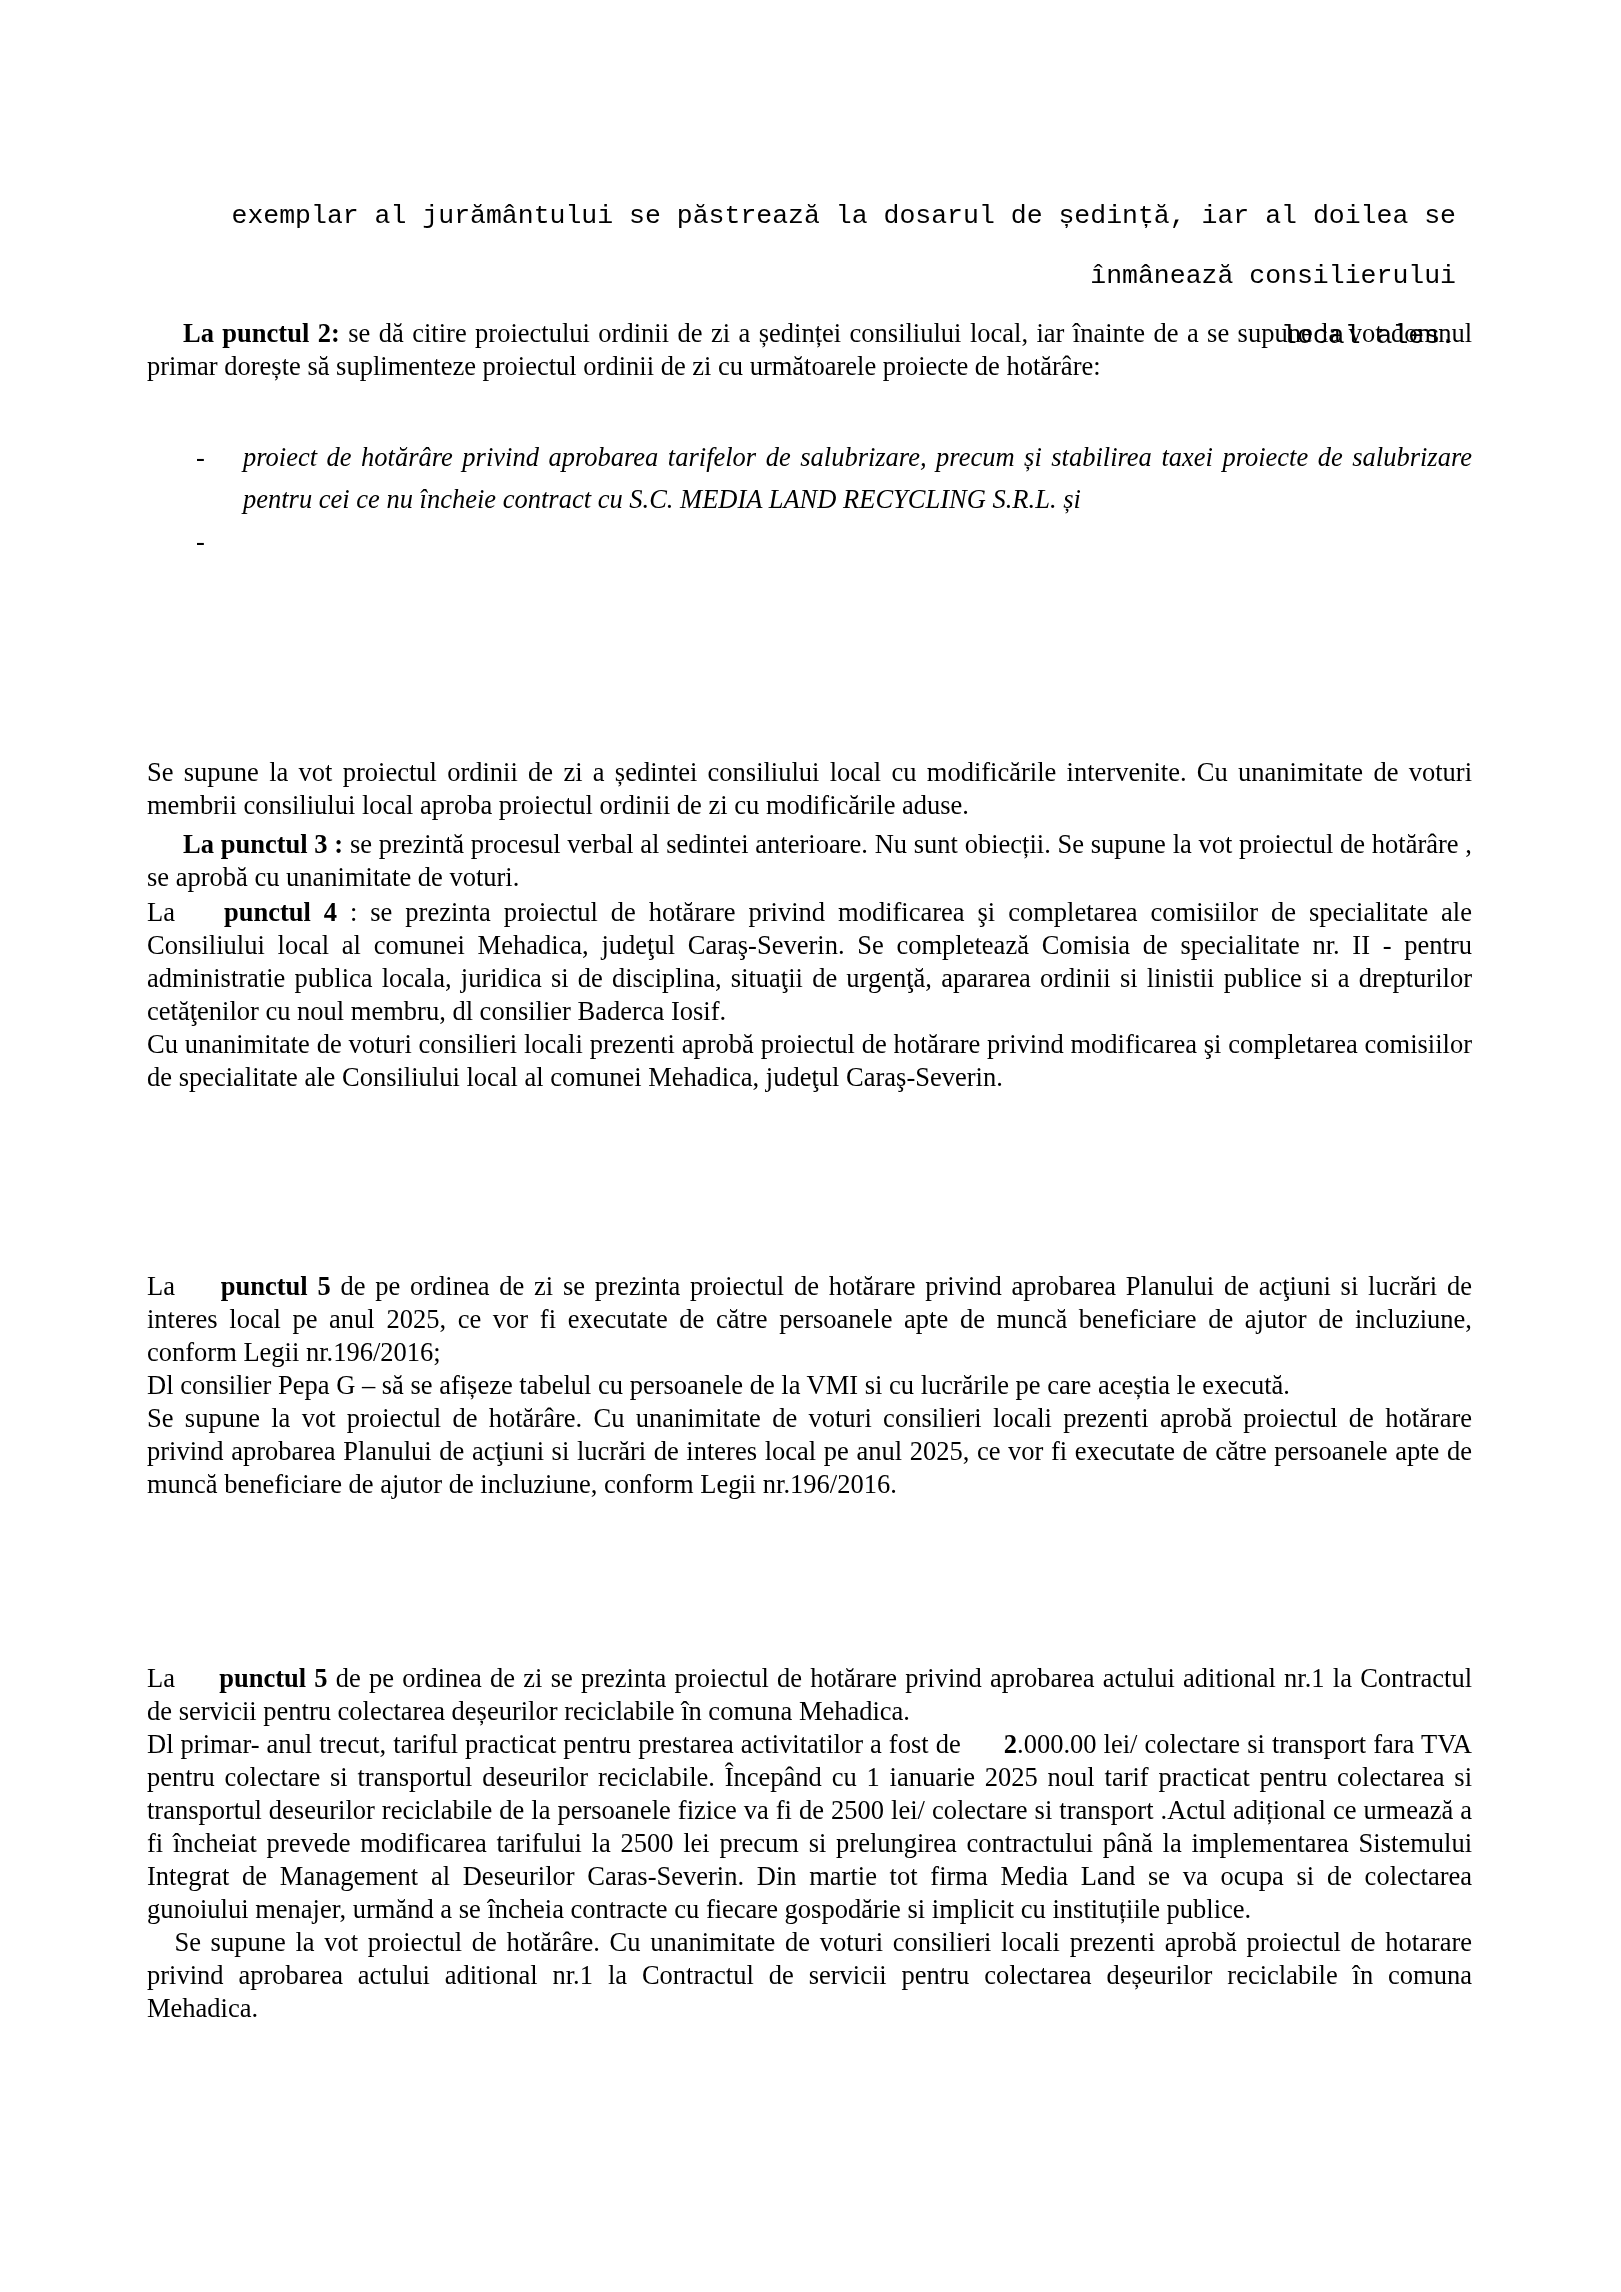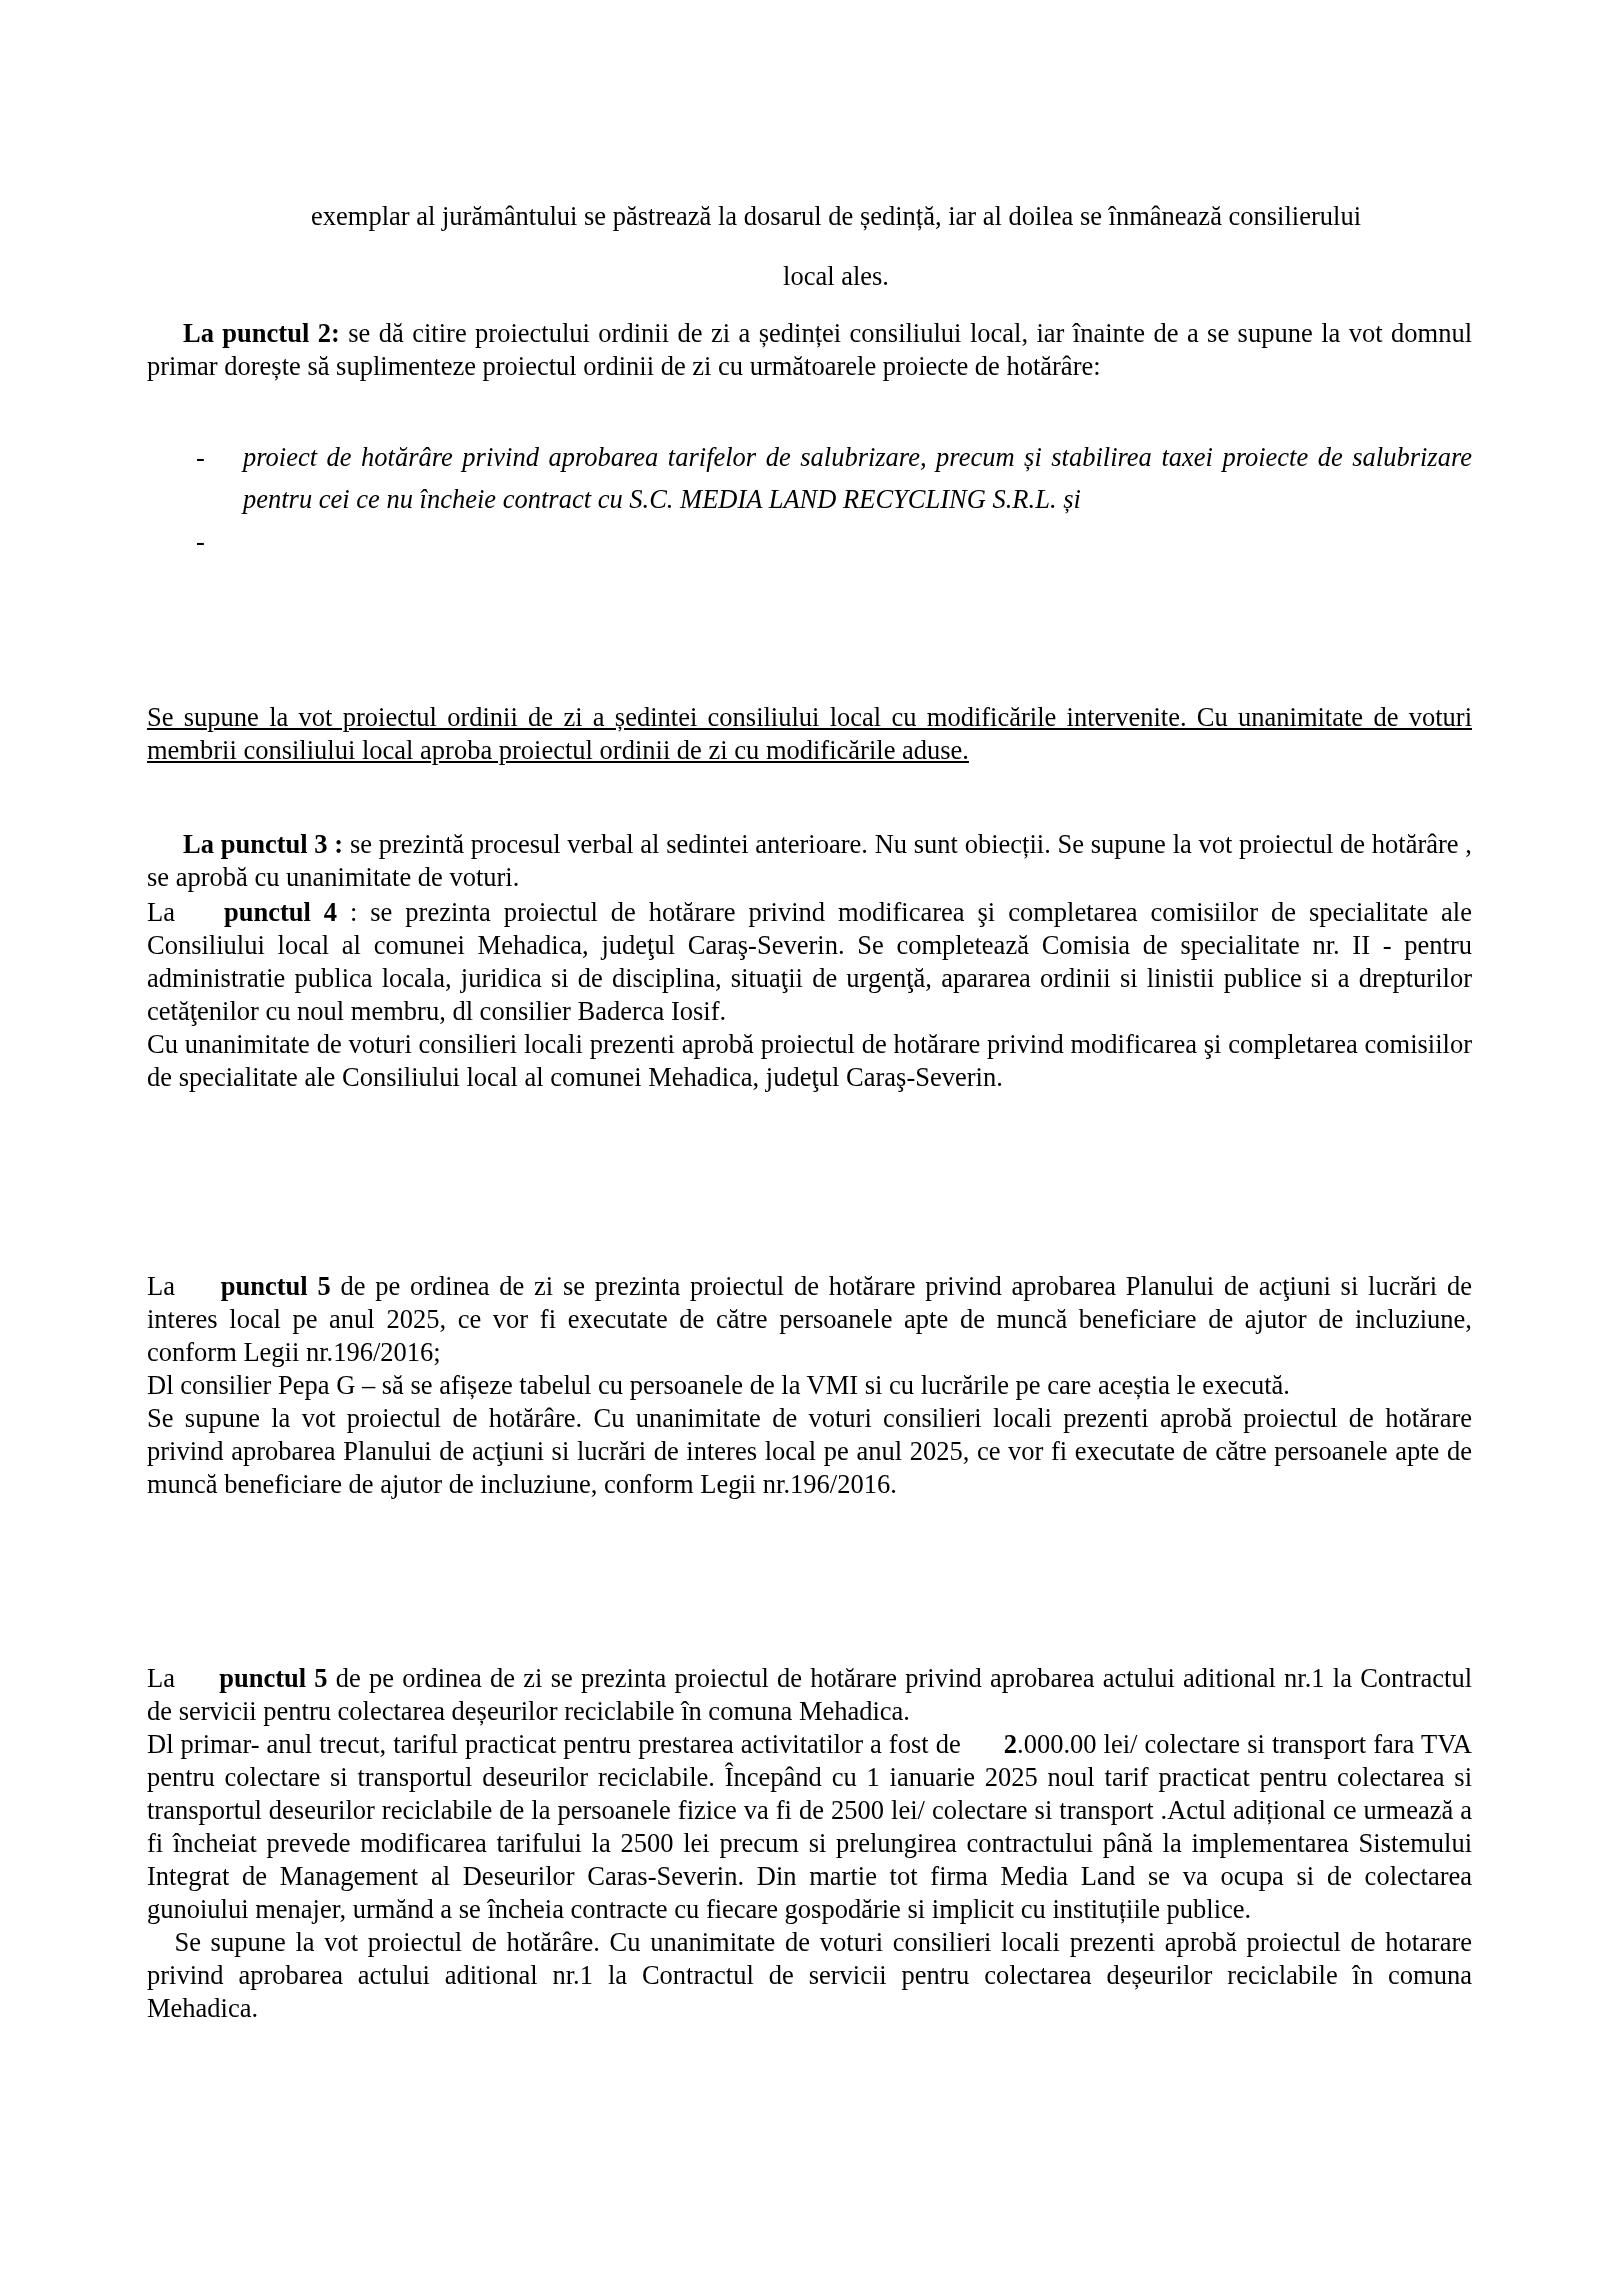--- a/index.html
+++ b/index.html
@@ -1,20 +1,20 @@
 <!DOCTYPE html>
 <html><head>
 <meta charset="utf-8">
 <style>
   html, body { margin: 0; padding: 0; background: #ffffff; }
   body { width: 1621px; height: 2293px; position: relative; overflow: hidden;
          font-family: "Liberation Serif", "DejaVu Serif", serif; color: #000; }
   .page { position: absolute; left: 147px; top: 0; width: 1325px; font-size: 26.5px; }
   .p { position: absolute; left: 0; width: 1325px; line-height: 33px; text-align: justify; margin: 0; }
-  .intro { left: 35px; width: 1308px; line-height: 60px; text-align: center; }
+  .intro { left: 1px; width: 1308px; line-height: 60px; text-align: right; font-family: Liberation Mono, monospace; }
   b { font-weight: bold; margin-left: 36px; }
   .list { position: absolute; left: 0; width: 1325px; margin: 0; padding: 0; list-style: none; }
   .list li { position: relative; padding-left: 96px; line-height: 42px; font-style: italic; text-align: justify; }
   .list li .dash { position: absolute; left: 49px; top: 0; font-style: normal; }
   .indent { display: inline-block; width: 27.4px; }
 </style>
 </head>
 <body>
 
 <div class="page">
@@ -31,21 +31,21 @@
   <ul class="list" style="top:436px;">
     <li>
       <span class="dash">-</span>
       <span>proiect de hotărâre privind aprobarea tarifelor de salubrizare, precum și stabilirea taxei proiecte de salubrizare pentru cei ce nu încheie contract cu S.C. MEDIA LAND RECYCLING S.R.L. și</span>
     </li>
     <li>
       <span class="dash">-</span>
     </li>
   </ul>
 
-  <p class="p" style="top:701px;text-decoration:underline;">
+  <p class="p" style="top:756px;">
     <span> Se supune la vot proiectul ordinii de zi a ședintei consiliului local cu modificările intervenite. Cu unanimitate de voturi membrii consiliului local  aproba proiectul ordinii de zi cu modificările aduse.</span>
   </p>
 
   <p class="p" style="top:828px;">
     <b>La punctul 3 :</b><span>  se prezintă procesul verbal al sedintei anterioare. Nu sunt obiecții. Se supune la vot proiectul de hotărâre , se aprobă cu unanimitate de voturi.</span>
   </p>
 
   <p class="p" style="top:896px;">
     <span>La </span><b>punctul 4</b><span> : se prezinta proiectul de hotărare  privind modificarea şi completarea  comisiilor de specialitate ale Consiliului local al comunei Mehadica, judeţul Caraş-Severin. Se completează Comisia de specialitate nr. II - pentru administratie publica locala, juridica si de disciplina, situaţii de urgenţă, apararea ordinii si linistii publice si a drepturilor cetăţenilor cu noul membru, dl consilier Baderca Iosif.</span><br>
     <span>Cu unanimitate de voturi consilieri locali prezenti aprobă proiectul de hotărare privind modificarea şi completarea  comisiilor de specialitate ale Consiliului local al comunei Mehadica, judeţul Caraş-Severin.</span>

